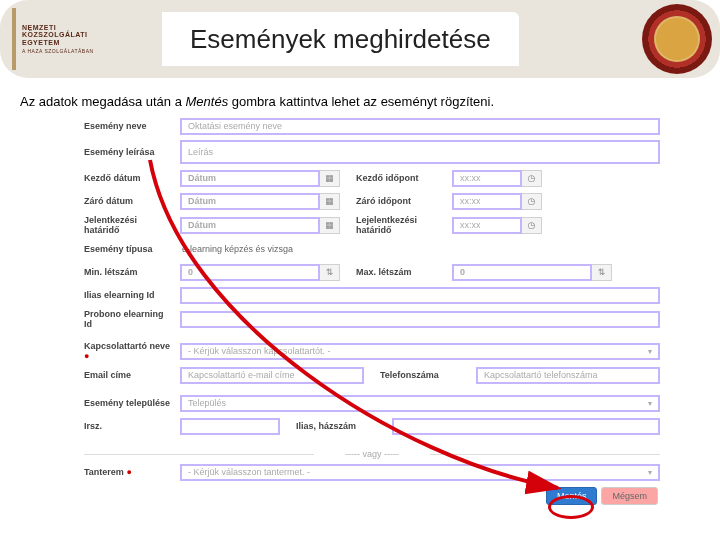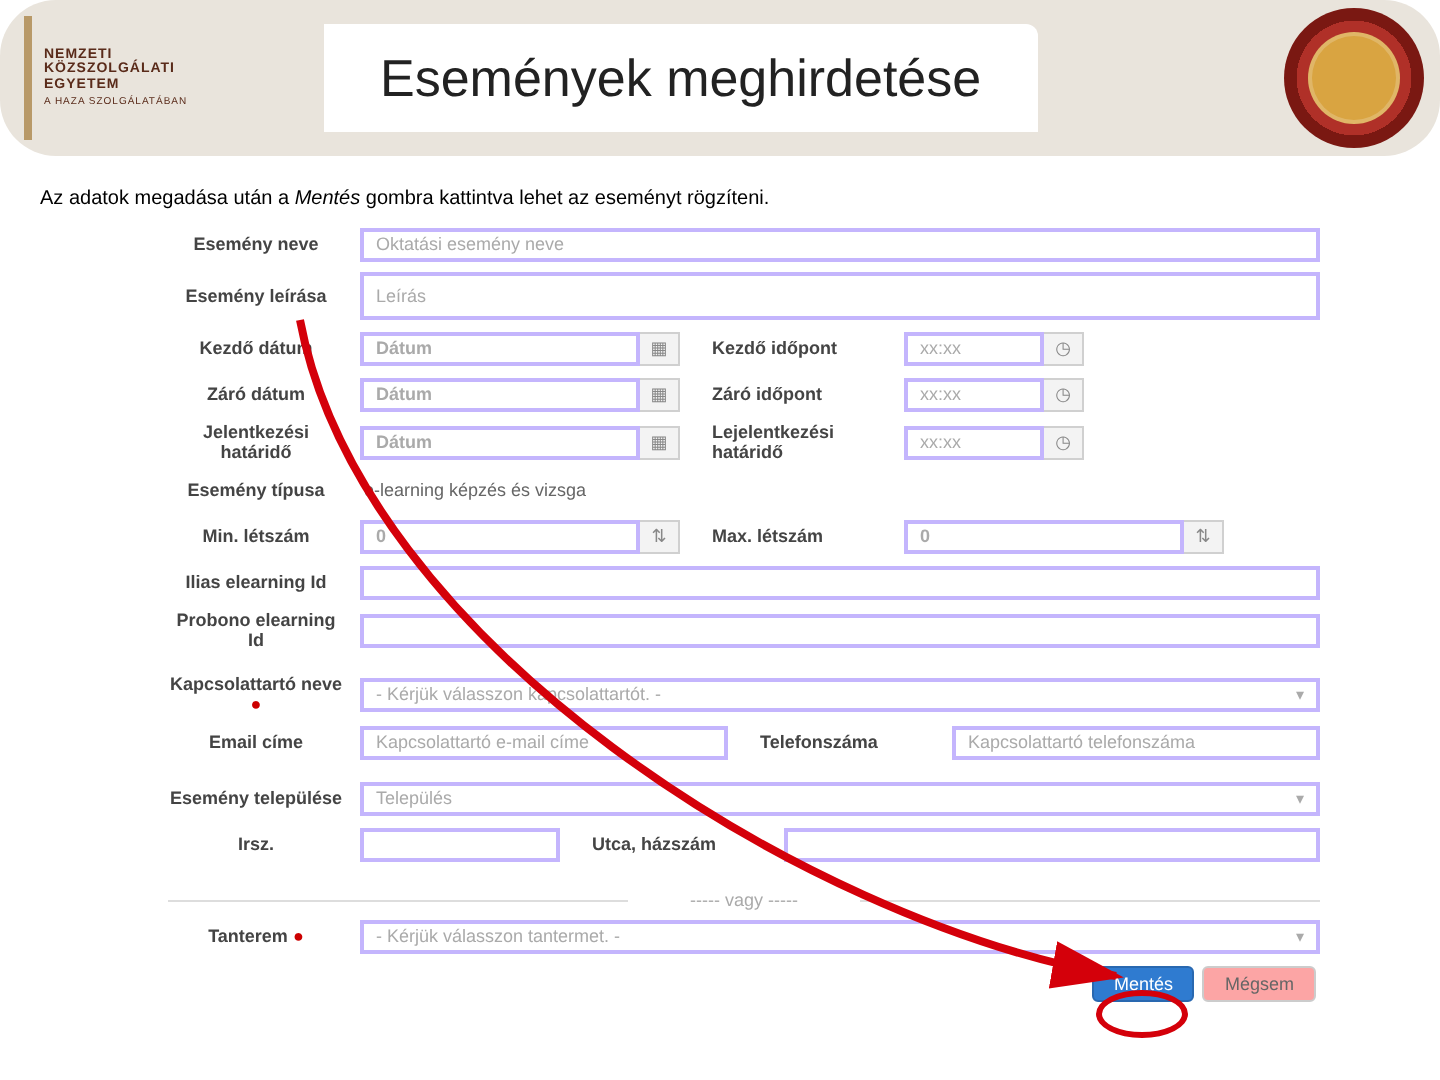--- a/index.html
+++ b/index.html
@@ -20,28 +20,28 @@
     display: flex; align-items: center; font-size: 26px; color: #222;
     border-top-right-radius: 6px;
   }
   .seal {
     position: absolute; right: 8px; top: 4px; width: 70px; height: 70px;
     border-radius: 50%; background: radial-gradient(circle at 50% 50%, #b03028 0 58%, #7a1812 58% 100%);
     display:flex; align-items:center; justify-content:center;
   }
   .seal-inner { width:46px; height:46px; border-radius:50%; background:#d9a441; border:2px solid #fff3; }
   .subtitle {
-    padding: 16px 20px 8px 20px; font-size: 10px; color: #000;
+    padding: 16px 20px 8px 20px; font-size: 13px; color: #000;
   }
   .subtitle .ital { font-style: italic; }
   .form-area {
     margin: 0 60px 0 84px; font-size: 9px; color: #555;
   }
   .row { display: flex; align-items: center; margin-bottom: 5px; min-height: 18px; }
-  .lbl { width: 96px; text-align: center; padding-right: 8px; font-weight: bold; color: #444; }
+  .lbl { width: 96px; text-align: left; padding-right: 8px; font-weight: bold; color: #444; }
   .lbl2 { width: 96px; text-align: left; padding-right: 8px; font-weight: bold; color: #444; }
   .inp {
     flex: 1; height: 17px; border: 2px solid #c4b5fd; background: #fff; color: #aaa;
     padding: 0 6px; display: flex; align-items: center; font-size: 9px;
   }
   .inp.small { flex: 0 0 140px; font-weight: bold; }
   .inp.tiny { flex: 0 0 70px; }
   .inp.sel { justify-content: space-between; }
   .addon {
     width: 20px; height: 17px; border: 1px solid #d0d0d0; border-left: none; background: #f3f3f3;
@@ -182,21 +182,21 @@
     <div class="inp sel">
       <span>Település</span>
       <span class="caret">▾</span>
     </div>
   </div>
 
   <div class="row">
     <div class="lbl">Irsz.</div>
     <div class="inp" style="flex:0 0 100px"></div>
     <div class="gap"></div>
-    <div class="lbl2">Utca, házszám</div>
+    <div class="lbl2">Ilias, házszám</div>
     <div class="inp"></div>
   </div>
 
   <div class="divider">----- vagy -----</div>
 
   <div class="row">
     <div class="lbl"><span>Tanterem</span> <span class="req">●</span></div>
     <div class="inp sel">
       <span>- Kérjük válasszon tantermet. -</span>
       <span class="caret">▾</span>

